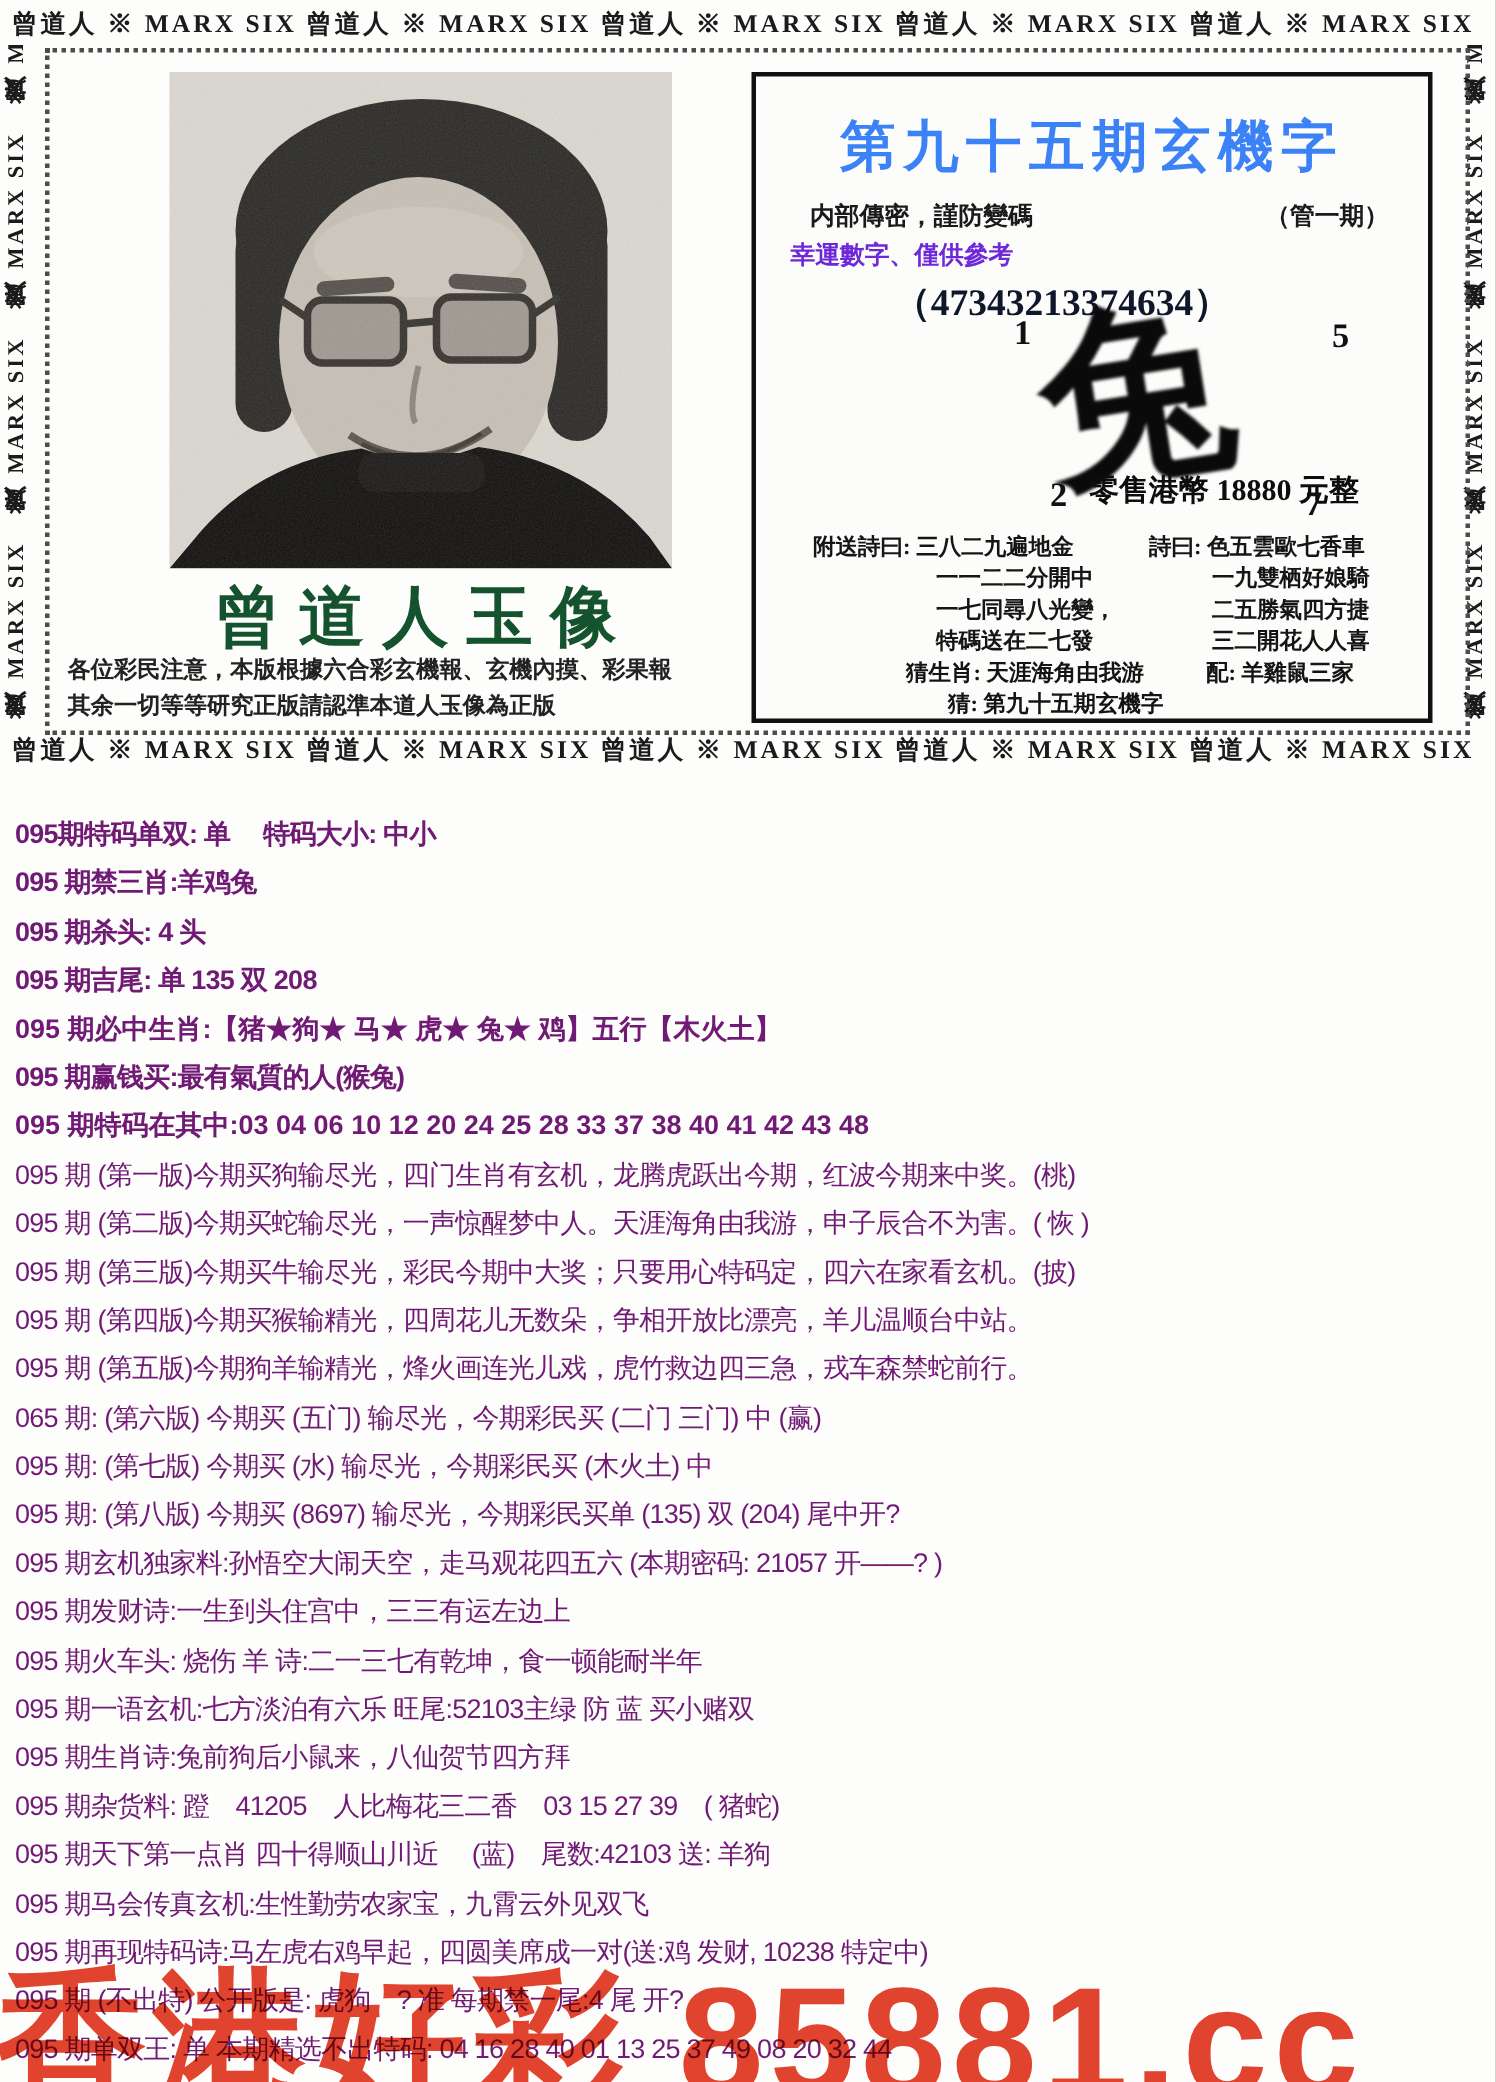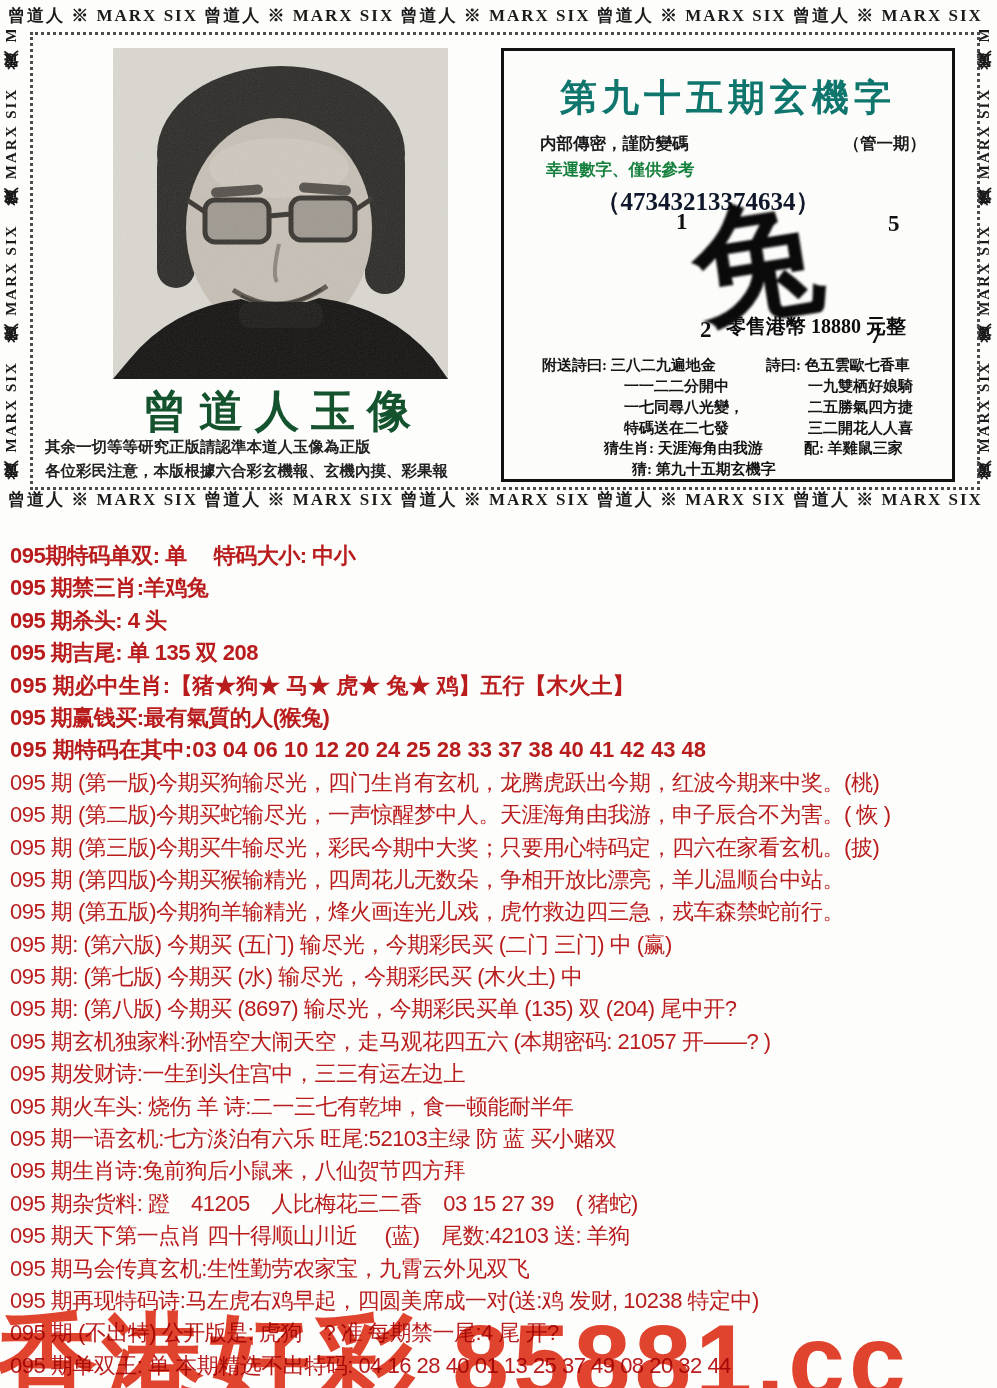--- a/index.html
+++ b/index.html
@@ -44,31 +44,31 @@
     font:600 15.5px "Liberation Serif", serif; line-height:24px; color:#222;
     white-space:nowrap; overflow:hidden;
   }
   
   .mystic-box {
     position:absolute; left:468px; top:13px; width:454px; height:434px;
     border:3px solid #111; background:#fcfcfa;
   }
   .mb-title {
     position:absolute; top:22px; left:0; right:0; text-align:center;
-    font:900 37px "Liberation Serif", serif; letter-spacing:5px; color:#0f766e;
+    font:900 37px "Liberation Serif", serif; letter-spacing:5px; color:#3b82f6;
     white-space:nowrap;
   }
   .mb-row1 {
     position:absolute; top:82px; left:36px; right:26px;
     display:flex; justify-content:space-between;
     font:700 16.5px "Liberation Serif", serif; color:#1a1a1a; white-space:nowrap;
   }
   .mb-line2 {
-    position:absolute; top:108px; left:42px;
-    font:700 16.5px "Liberation Serif", serif; color:#15803d; white-space:nowrap;
+    position:absolute; top:108px; left:23px;
+    font:700 16.5px "Liberation Serif", serif; color:#6d28d9; white-space:nowrap;
   }
   .mb-lucky {
     position:absolute; top:134px; left:0; right:40px; text-align:center;
     font:600 25px "Liberation Serif", serif; color:#0f172a; white-space:nowrap;
   }
   .mb-glyph {
     position:absolute; left:190px; top:148px;
     font:900 128px "Liberation Serif", serif; color:#0a0a0a;
     filter:blur(1.2px); transform:rotate(-9deg); line-height:1;
   }
@@ -94,21 +94,21 @@
   .mb-guess1 { position:absolute; left:100px; top:388px;
     font:700 15px "Liberation Serif", serif; white-space:nowrap; }
   .mb-pair   { position:absolute; left:300px; top:388px;
     font:700 15px "Liberation Serif", serif; white-space:nowrap; }
   .mb-guess2 { position:absolute; left:128px; top:409px;
     font:700 15px "Liberation Serif", serif; white-space:nowrap; }
   
   .body-lines { position:absolute; left:10px; top:540px; width:985px; }
   .body-line {
     height:32.4px; line-height:32.4px; white-space:nowrap; overflow:hidden;
-    font-size:22px; letter-spacing:-0.5px; color:#b91c1c;
+    font-size:18px; letter-spacing:-0.5px; color:#701a75;
   }
   .body-line.w6 { font-weight:600; }
   .body-line.w8 { font-weight:800; letter-spacing:0; }
   
   .watermark {
     position:absolute; left:-4px; top:1294px; z-index:5;
     font:800 102px "Liberation Sans", sans-serif; letter-spacing:4px;
     color:#e0331c; opacity:.92; white-space:nowrap; mix-blend-mode:multiply;
   }
 </style>
@@ -155,22 +155,22 @@
         <path d="M128,248 q40,20 80,-7" stroke="#3f3a34" stroke-width="3" fill="none"></path>
         <rect x="134" y="262" width="64" height="40" fill="#b3aca1"></rect>
         <path d="M0,331 L16,312 Q58,260 128,251 L166,263 L206,250 Q276,259 320,310 L335,331 Z" fill="#121110"></path>
         <rect x="126" y="254" width="84" height="26" rx="11" fill="#1b1a18"></rect>
         <rect width="335" height="331" filter="url(#grain)" opacity="0.33"></rect>
       </svg>
     </div>
 
     <div class="portrait-caption">曾道人玉像</div>
     <div class="portrait-notes">
+      <div>各位彩民注意，本版根據六合彩玄機報、玄機內摸、彩果報</div>
       <div>其余一切等等研究正版請認準本道人玉像為正版</div>
-      <div>各位彩民注意，本版根據六合彩玄機報、玄機內摸、彩果報</div>
     </div>
 
     <div class="mystic-box">
       <div class="mb-title">第九十五期玄機字</div>
       <div class="mb-row1">
         <span>内部傳密，謹防變碼</span>
         <span>（管一期）</span>
       </div>
       <div class="mb-line2">幸運數字、僅供參考</div>
       <div class="mb-lucky">（47343213374634）</div>
@@ -210,21 +210,21 @@
     <div class="body-line w6">095 期杀头: 4 头</div>
     <div class="body-line w6">095 期吉尾: 单 135 双 208</div>
     <div class="body-line w8">095 期必中生肖:【猪★狗★ 马★ 虎★ 兔★ 鸡】五行【木火土】</div>
     <div class="body-line w6">095 期赢钱买:最有氣質的人(猴兔)</div>
     <div class="body-line w8">095 期特码在其中:03 04 06 10 12 20 24 25 28 33 37 38 40 41 42 43 48</div>
     <div class="body-line">095 期 (第一版)今期买狗输尽光，四门生肖有玄机，龙腾虎跃出今期，红波今期来中奖。(桃)</div>
     <div class="body-line">095 期 (第二版)今期买蛇输尽光，一声惊醒梦中人。天涯海角由我游，申子辰合不为害。( 恢 )</div>
     <div class="body-line">095 期 (第三版)今期买牛输尽光，彩民今期中大奖；只要用心特码定，四六在家看玄机。(披)</div>
     <div class="body-line">095 期 (第四版)今期买猴输精光，四周花儿无数朵，争相开放比漂亮，羊儿温顺台中站。</div>
     <div class="body-line">095 期 (第五版)今期狗羊输精光，烽火画连光儿戏，虎竹救边四三急，戎车森禁蛇前行。</div>
-    <div class="body-line">095 期: (第六版) 今期买 (五门) 输尽光，今期彩民买 (二门 三门) 中 (赢)</div>
+    <div class="body-line">065 期: (第六版) 今期买 (五门) 输尽光，今期彩民买 (二门 三门) 中 (赢)</div>
     <div class="body-line">095 期: (第七版) 今期买 (水) 输尽光，今期彩民买 (木火土) 中</div>
     <div class="body-line">095 期: (第八版) 今期买 (8697) 输尽光，今期彩民买单 (135)  双 (204) 尾中开?</div>
     <div class="body-line">095 期玄机独家料:孙悟空大闹天空，走马观花四五六 (本期密码: 21057  开——? )</div>
     <div class="body-line">095 期发财诗:一生到头住宫中，三三有运左边上</div>
     <div class="body-line">095 期火车头: 烧伤 羊  诗:二一三七有乾坤，食一顿能耐半年</div>
     <div class="body-line">095 期一语玄机:七方淡泊有六乐  旺尾:52103主绿  防 蓝 买小赌双</div>
     <div class="body-line">095 期生肖诗:兔前狗后小鼠来，八仙贺节四方拜</div>
     <div class="body-line">095 期杂货料: 蹬　41205　人比梅花三二香　03 15 27 39　( 猪蛇)</div>
     <div class="body-line">095 期天下第一点肖 四十得顺山川近　 (蓝)　尾数:42103 送: 羊狗</div>
     <div class="body-line">095 期马会传真玄机:生性勤劳农家宝，九霄云外见双飞</div>

